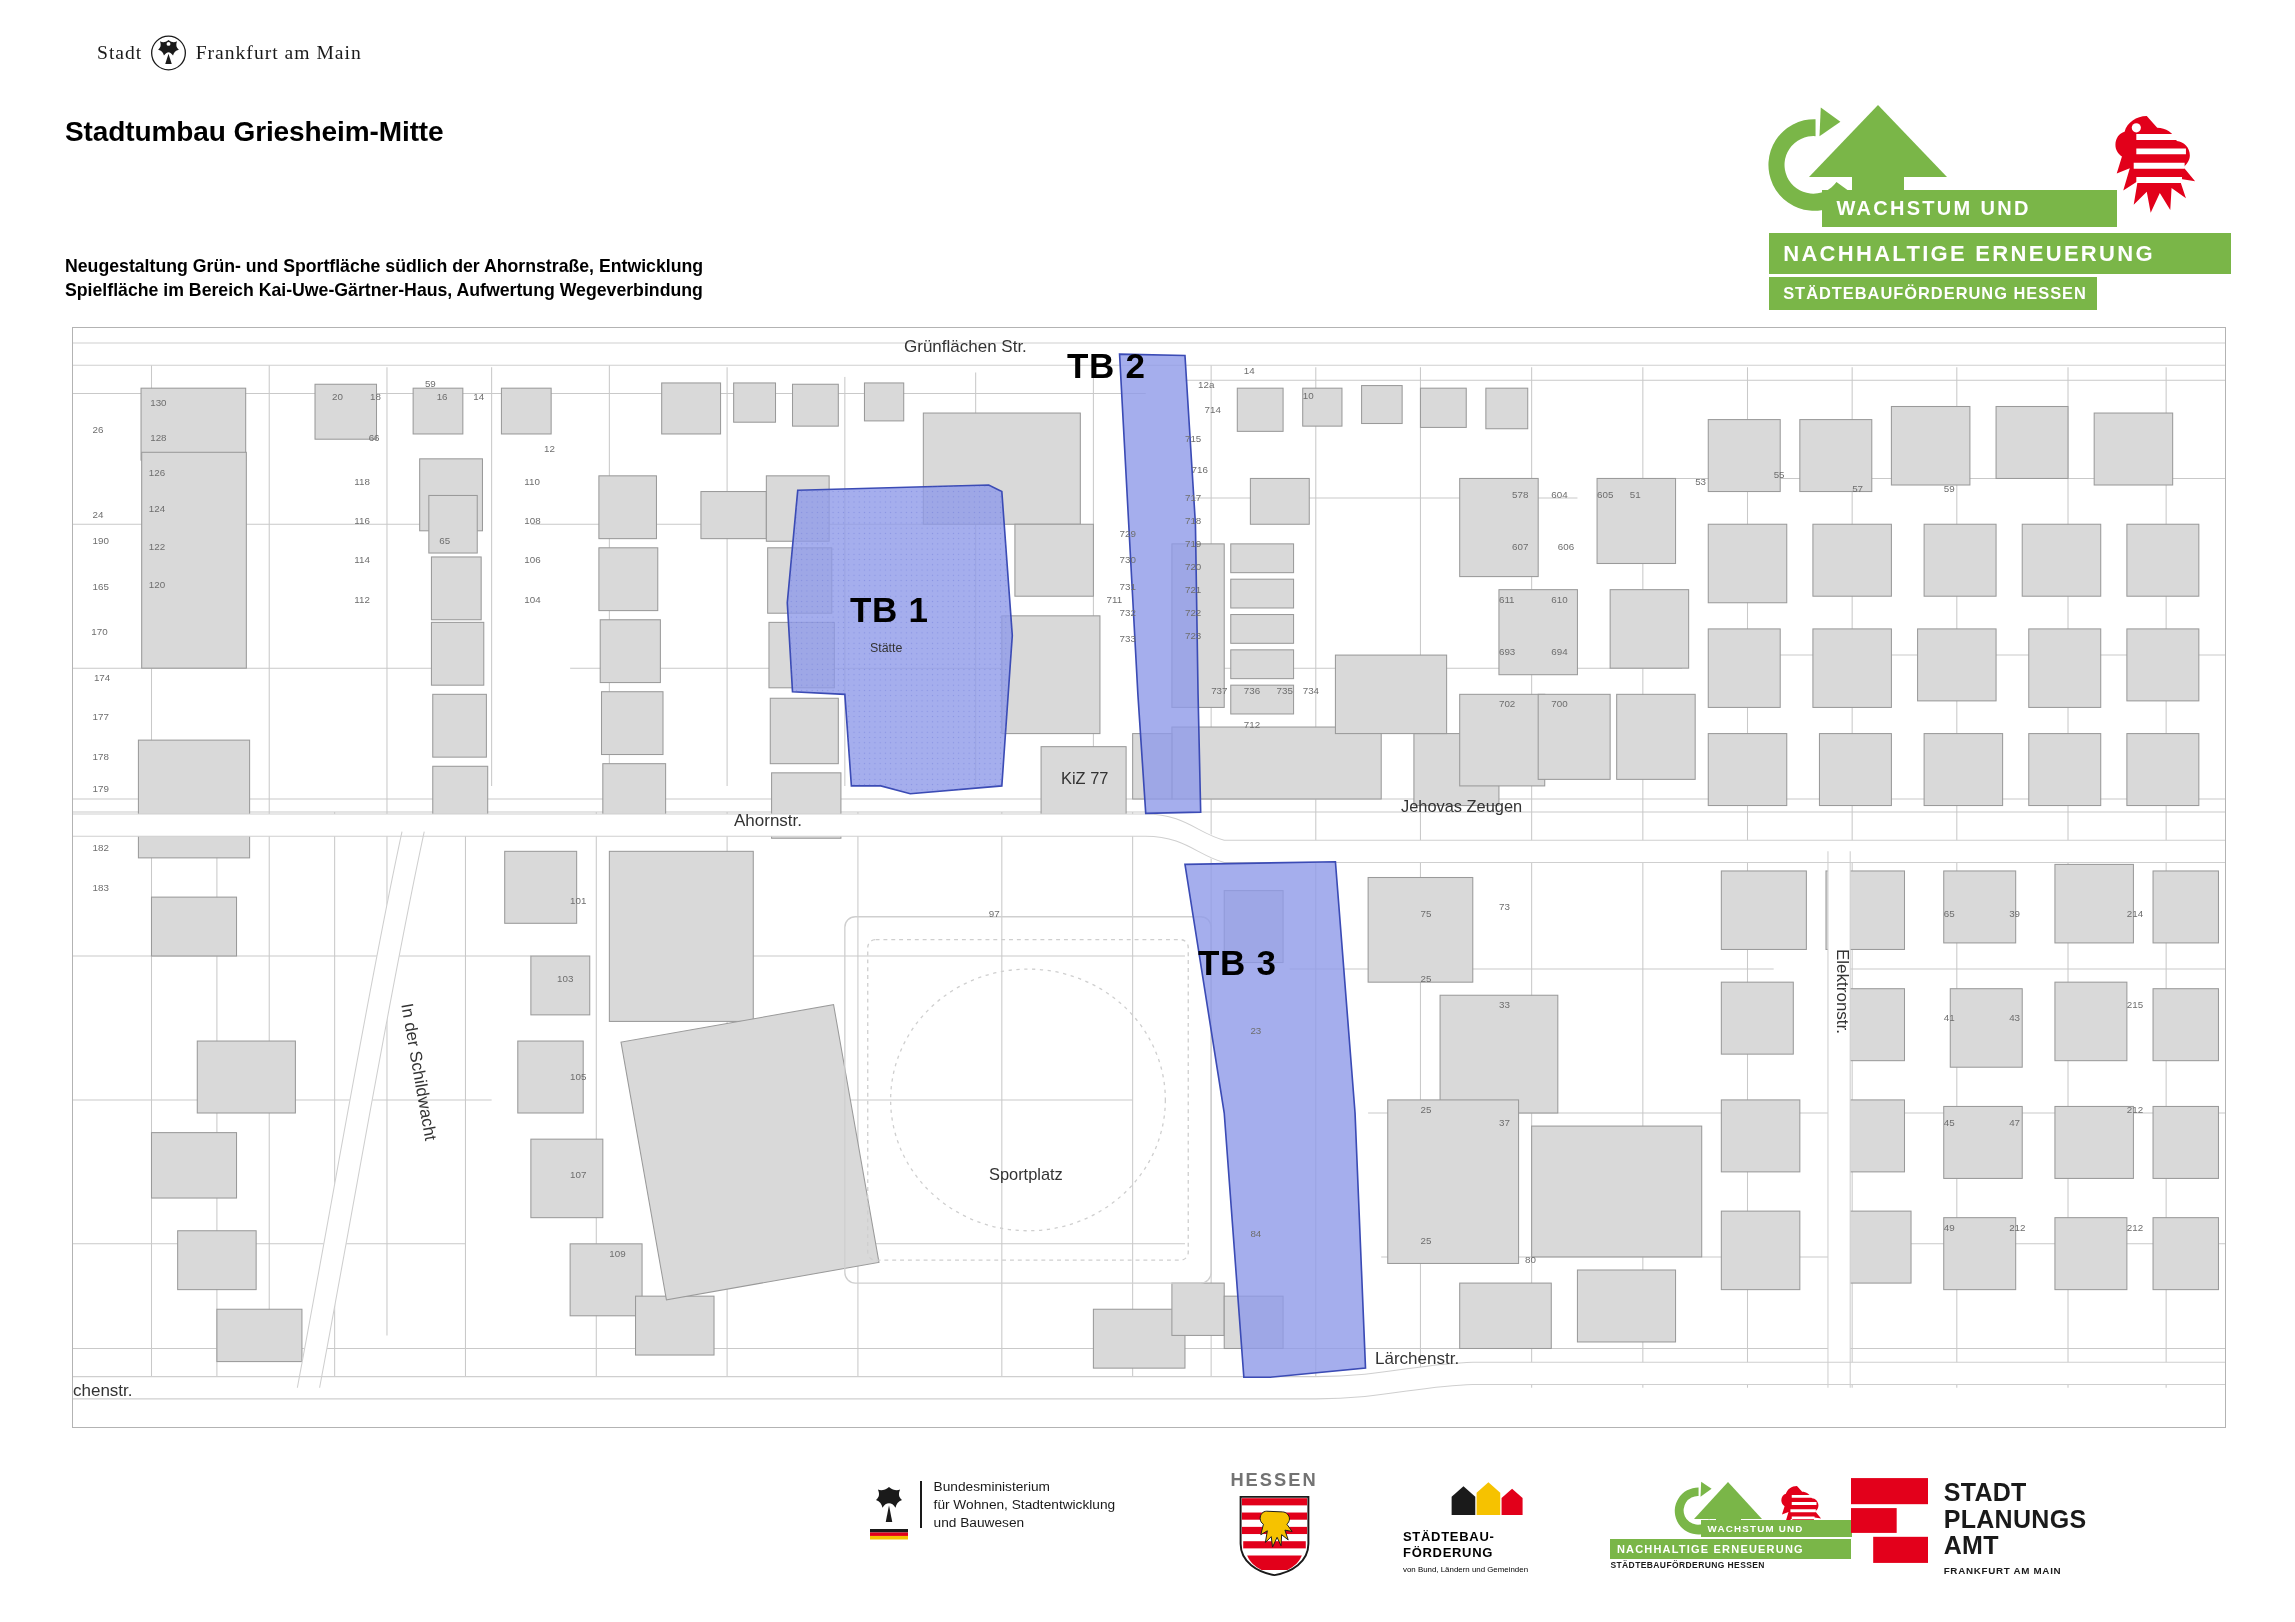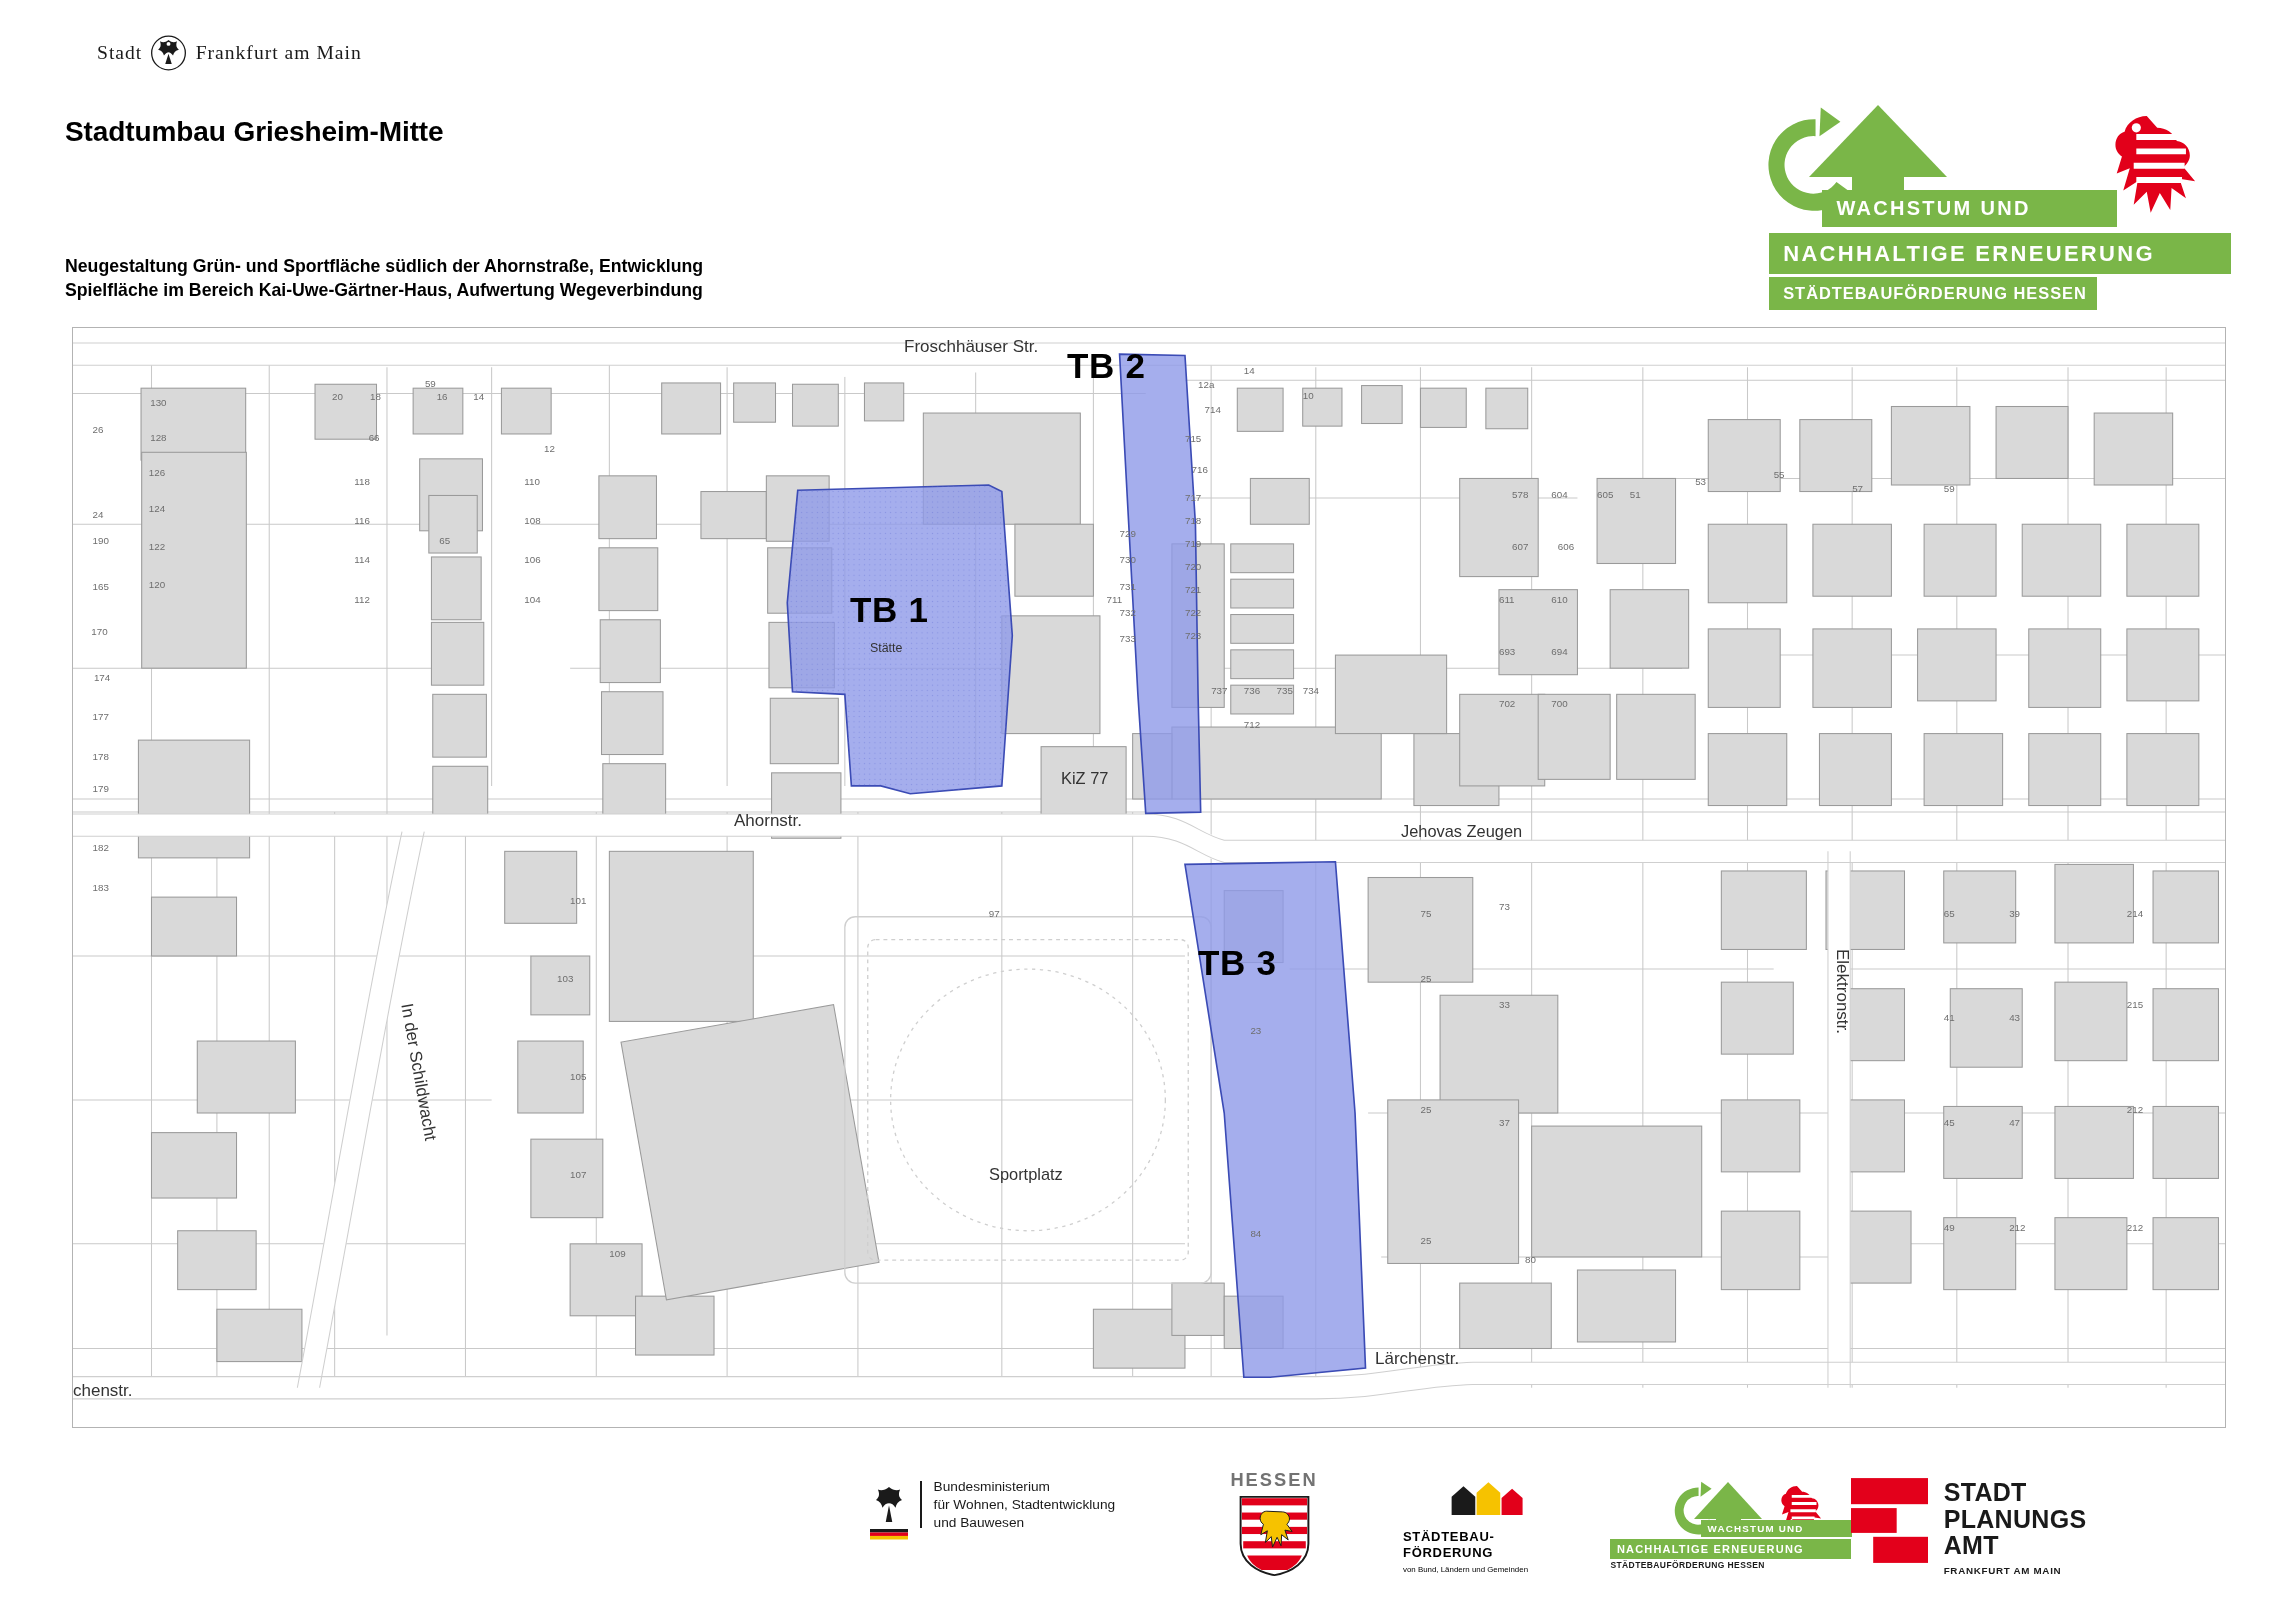--- a/index.html
+++ b/index.html
@@ -611,30 +611,30 @@
         <text x="3140" y="1040">215</text>
       <text x="3140" y="1200">212</text>
         <text x="3140" y="1380">212</text>
     </g>
   </svg>
 
   <div class="tb-label" style="left:777px; top:262px;">TB 1</div>
   <div class="tb-label" style="left:994px; top:18.3px;">TB 2</div>
   <div class="tb-label" style="left:1125px; top:615px;">TB 3</div>
 
-  <div class="street-label" style="left:831px; top:9.2px;">Froschhäuser Str.</div>
+  <div class="street-label" style="left:831px; top:9.2px;">Grünflächen Str.</div>
   <div class="street-label" style="left:661px; top:483px;">Ahornstr.</div>
   <div class="street-label" style="left:343px; top:674px; transform:rotate(80deg); transform-origin:left top;">In der Schildwacht</div>
   <div class="street-label" style="left:1302px; top:1021px;">Lärchenstr.</div>
   <div class="street-label" style="left:1779px; top:621px; transform:rotate(90deg); transform-origin:left top;">Elektronstr.</div>
   <div class="street-label" style="left:0px; top:1053px;">chenstr.</div>
 
   <div class="poi-label" style="left:916px; top:805px;">Sportplatz</div>
   <div class="poi-label" style="left:988px; top:409px;">KiZ 77</div>
-  <div class="poi-label" style="left:1328px; top:462px; width:79px; line-height:1.15;">
+  <div class="poi-label" style="left:1328px; top:437px; width:79px; line-height:1.15;">
     <span>Jehovas Zeugen</span>
   </div>
   <div class="poi-label" style="left:797px; top:281px; font-size:12.4px;">Stätte</div>
 </div>
 
 <div class="footer">
 
   <div class="logo-bmwsb">
     <svg class="bmwsb-eagle" viewBox="0 0 58 66">
       <path d="M29 6 c-6 5 -12 6 -17 4 c3 7 2 12 -3 16 c6 2 9 6 10 12 c3 -5 6 -7 10 -7 c4 0 7 2 10 7 c1 -6 4 -10 10 -12 c-5 -4 -6 -9 -3 -16 c-5 2 -11 1 -17 -4 z" fill="#1a1a1a"></path>

